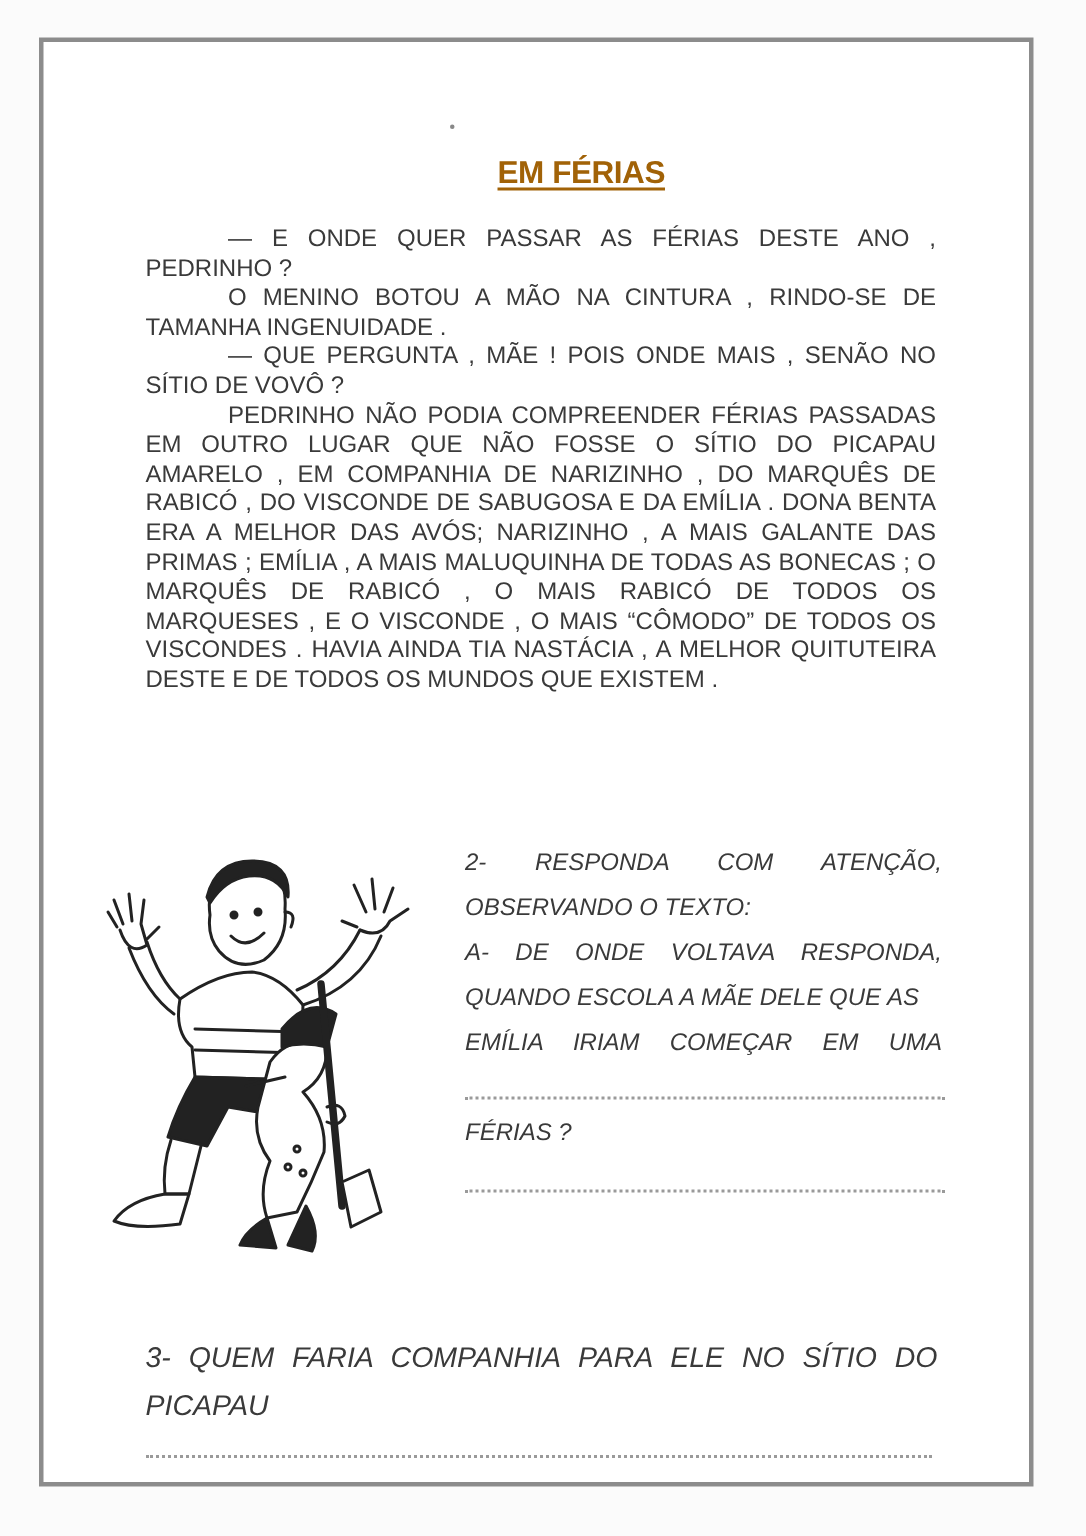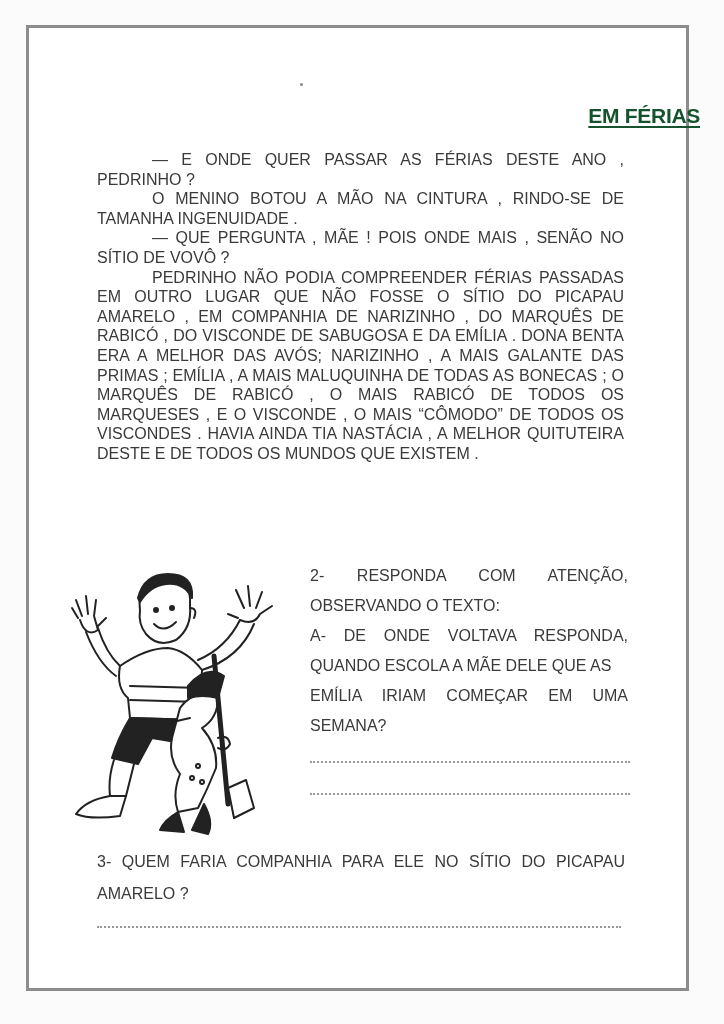--- a/index.html
+++ b/index.html
@@ -6,34 +6,34 @@
   body {
     width:724px; height:1024px; background:#fbfbfb; position:relative; overflow:hidden;
     font-family:"Liberation Sans", sans-serif; color:#3a3a3a;
   }
   .page-frame {
     position:absolute; left:26px; top:25px; width:657px; height:960px;
     border:3px solid #8c8c8c; background:#ffffff;
   }
   .scan-dot { position:absolute; left:300px; top:83px; width:3px; height:3px; background:#888; border-radius:50%; }
   .title {
-    position:absolute; left:0; width:700px; top:104px; text-align:right;
+    position:absolute; left:0; width:700px; top:104px; text-align:center;
     font-size:21px; font-weight:bold; text-decoration:underline; text-underline-offset:3px;
-    color:#14532d; letter-spacing:-0.3px;
+    color:#a16207; letter-spacing:-0.3px;
   }
   .title span { margin-left:75px; }
   .story { position:absolute; left:97px; top:150px; width:527px; font-size:16px; line-height:19.6px; }
   .story p { margin:0; text-align:justify; text-align-last:left; }
   .story p.indent { text-indent:55px; }
   .illustration { position:absolute; left:68px; top:568px; width:210px; height:270px; }
   .questions-right { position:absolute; left:310px; top:561px; width:318px; font-size:16px; line-height:30px; }
-  .q-line { margin:0; }
+  .q-line { margin:0;font-style:italic; }
   .justify { text-align:justify; text-align-last:justify; }
   .dots { border:none; border-bottom:2px dotted #9a9a9a; height:0; margin:0; }
-  .q3 { position:absolute; left:97px; top:846px; width:528px; font-size:16px; line-height:32px; }
+  .q3 { position:absolute; left:97px; top:890px; width:528px; font-size:19px; line-height:32px; }
 </style>
 </head>
 <body>
 
 <div class="page-frame"></div>
 <div class="scan-dot"></div>
 
 <div class="title">
   <span>EM FÉRIAS</span>
 </div>
@@ -85,28 +85,27 @@
     <path d="M150 170 Q160 166 162 176 Q158 184 150 180"></path>
   </svg>
 </div>
 
 <div class="questions-right">
   <p class="q-line justify">2- RESPONDA COM ATENÇÃO,</p>
   <p class="q-line">OBSERVANDO O TEXTO:</p>
   <p class="q-line justify">A- DE ONDE VOLTAVA RESPONDA,</p>
   <p class="q-line">QUANDO ESCOLA A MÃE DELE QUE AS</p>
   <p class="q-line justify">EMÍLIA IRIAM COMEÇAR EM UMA</p>
-  <p class="q-line">SEMANA?</p>
   <div style="height:30px;position:relative;">
     <div class="dots" style="position:absolute;left:0;right:-2px;top:20px;"></div>
   </div>
+  <p class="q-line">FÉRIAS ?</p>
   <div style="height:30px;position:relative;">
     <div class="dots" style="position:absolute;left:0;right:-2px;top:22px;"></div>
   </div>
 </div>
 
 <div class="q3">
   <p class="q-line justify">3- QUEM FARIA COMPANHIA PARA ELE NO SÍTIO DO PICAPAU</p>
-  <p class="q-line">AMARELO ?</p>
   <div style="height:30px;position:relative;">
     <div class="dots" style="position:absolute;left:0;right:4px;top:16px;"></div>
   </div>
 </div>
 
 </body></html>

